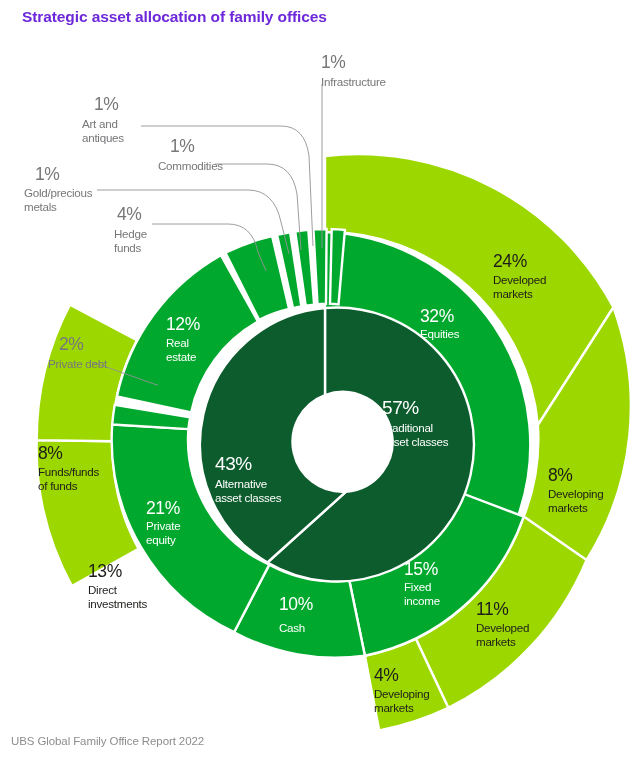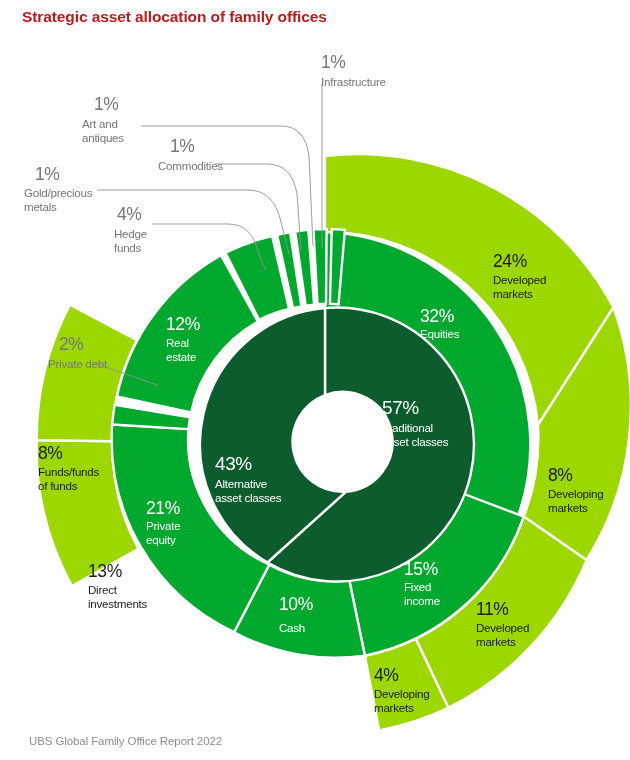--- a/index.html
+++ b/index.html
@@ -10,27 +10,27 @@
     font-family:"Liberation Sans", sans-serif;
     color:#58585a;
     overflow:hidden;
     position:relative;
   }
   #chart-title{
     position:absolute;
     left:22px; top:8px;
     font-size:15.5px;
     font-weight:bold;
-    color:#b91c1c;
+    color:#6d28d9;
     letter-spacing:-0.1px;
     white-space:nowrap;
   }
   #source-note{
     position:absolute;
-    left:29px; top:735px;
+    left:11px; top:735px;
     font-size:11.5px;
     color:#8d8d8f;
     letter-spacing:-0.1px;
     white-space:nowrap;
   }
   #sunburst-wrap{
     position:absolute;
     left:0; top:0;
     width:630px;height:760px;
   }

